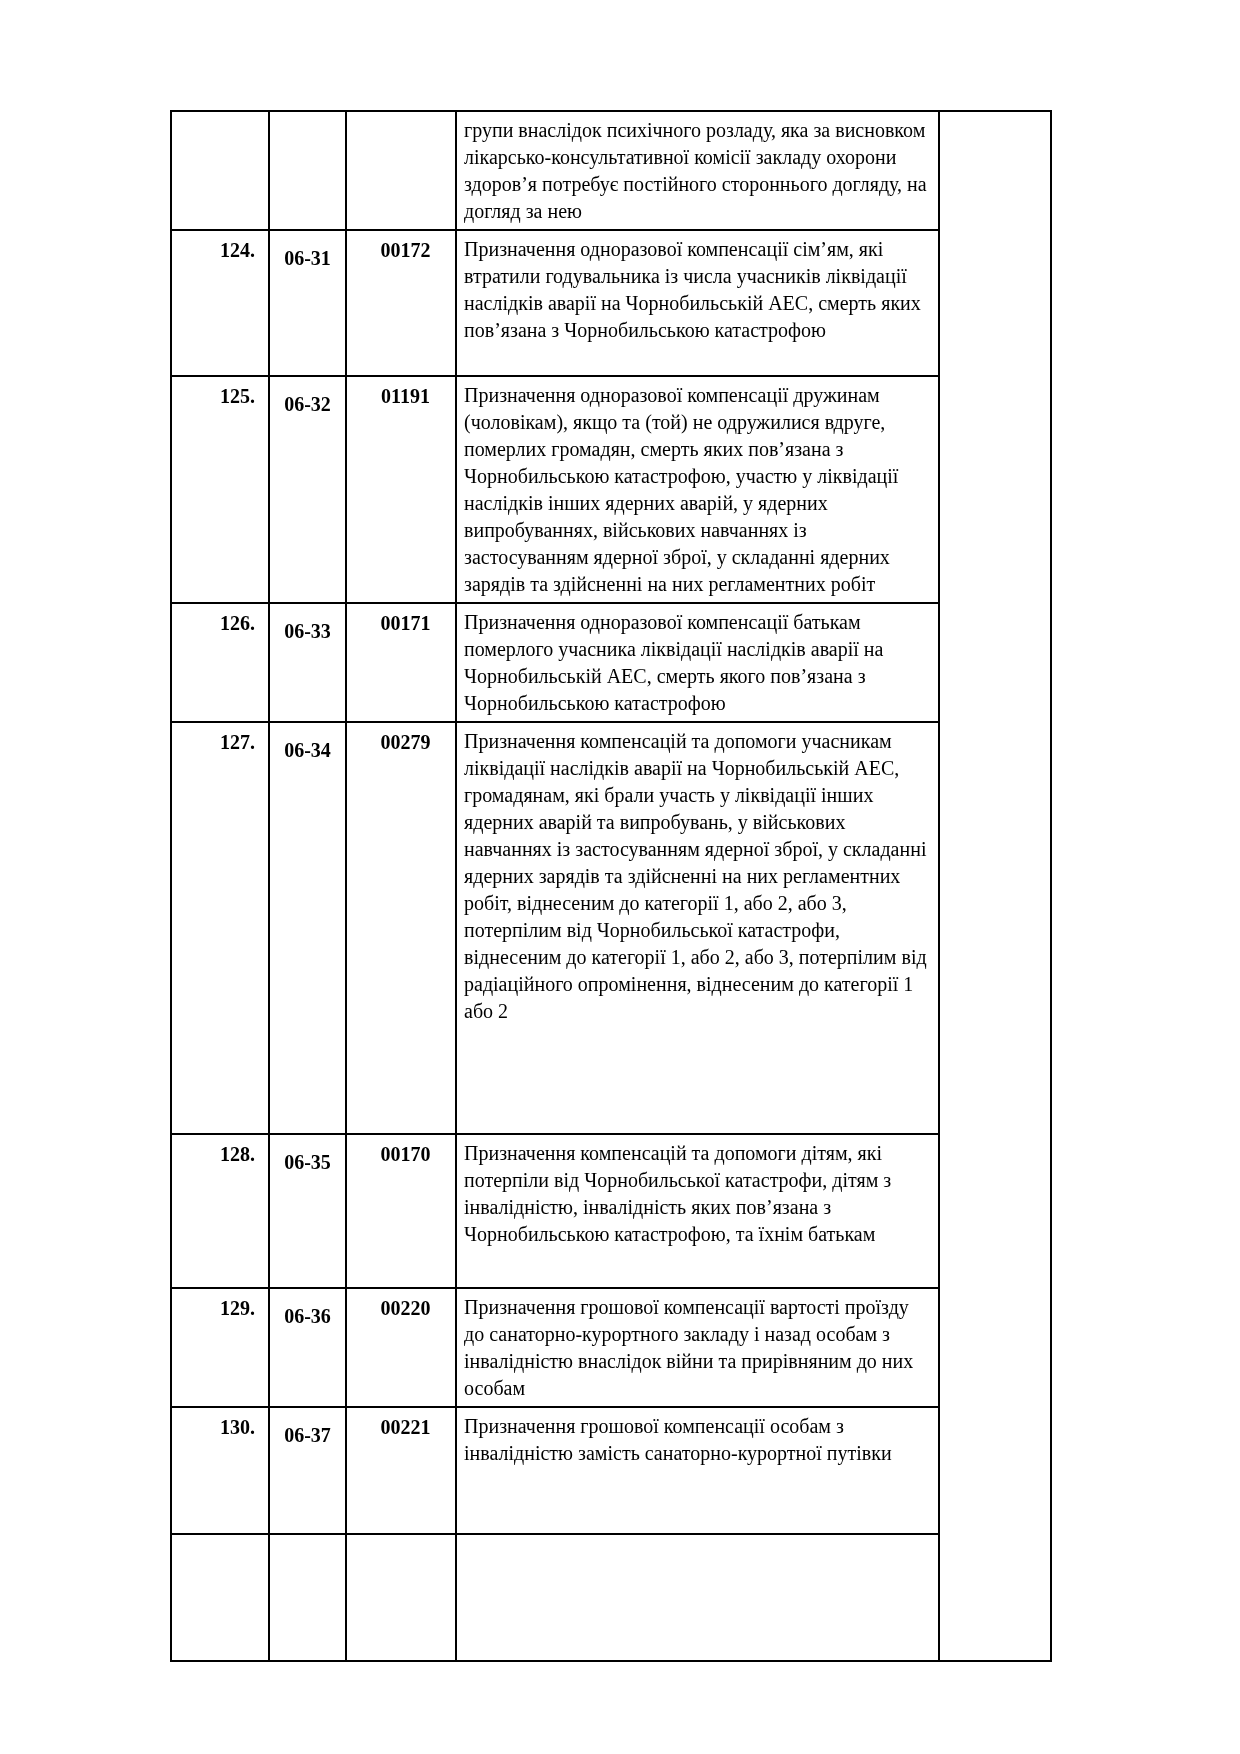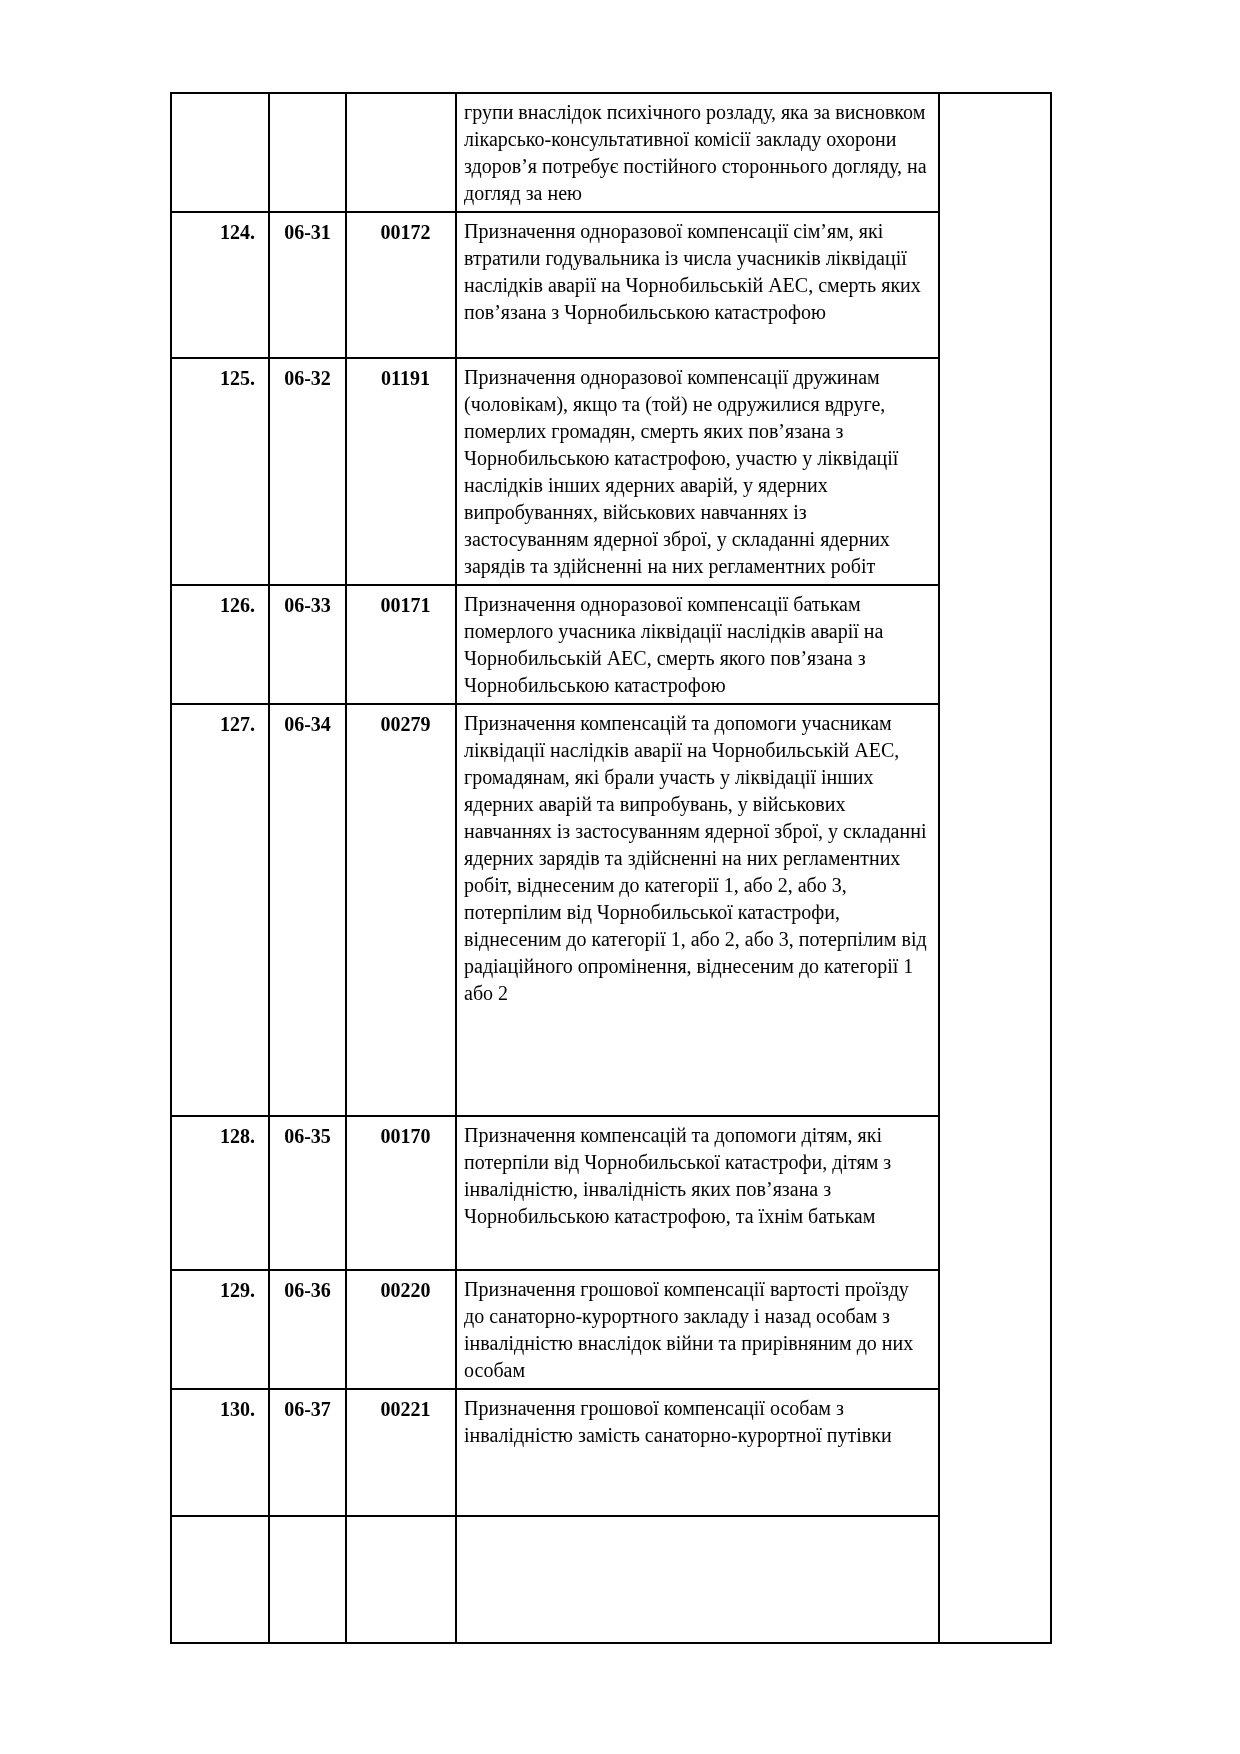--- a/index.html
+++ b/index.html
@@ -11,21 +11,21 @@
     height: 1754px;
     background: #ffffff;
     color: #000000;
     font-family: "Liberation Serif", serif;
     position: relative;
     overflow: hidden;
   }
   .doc-table-wrap {
     position: absolute;
     left: 170px;
-    top: 92px;
+    top: 110px;
   }
   table.services {
     border-collapse: collapse;
     table-layout: fixed;
     width: 880px;
   }
   table.services td {
     border: 2px solid #000000;
     vertical-align: top;
     font-size: 20px;
@@ -38,21 +38,21 @@
   col.c-desc { width: 483px; }
   col.c-note { width: 112px; }
 
   td.num-cell {
     text-align: right;
     padding: 6px 13px 4px 4px;
     font-weight: bold;
   }
   td.gcode-cell {
     text-align: center;
-    padding: 6px 2px 4px 2px;
+    padding: 14px 2px 4px 2px;
     font-weight: bold;
   }
   td.scode-cell {
     text-align: center;
     padding: 6px 4px 4px 13px;
     font-weight: bold;
   }
   td.desc-cell {
     padding: 5px 9px 4px 7px;
     text-align: left;

